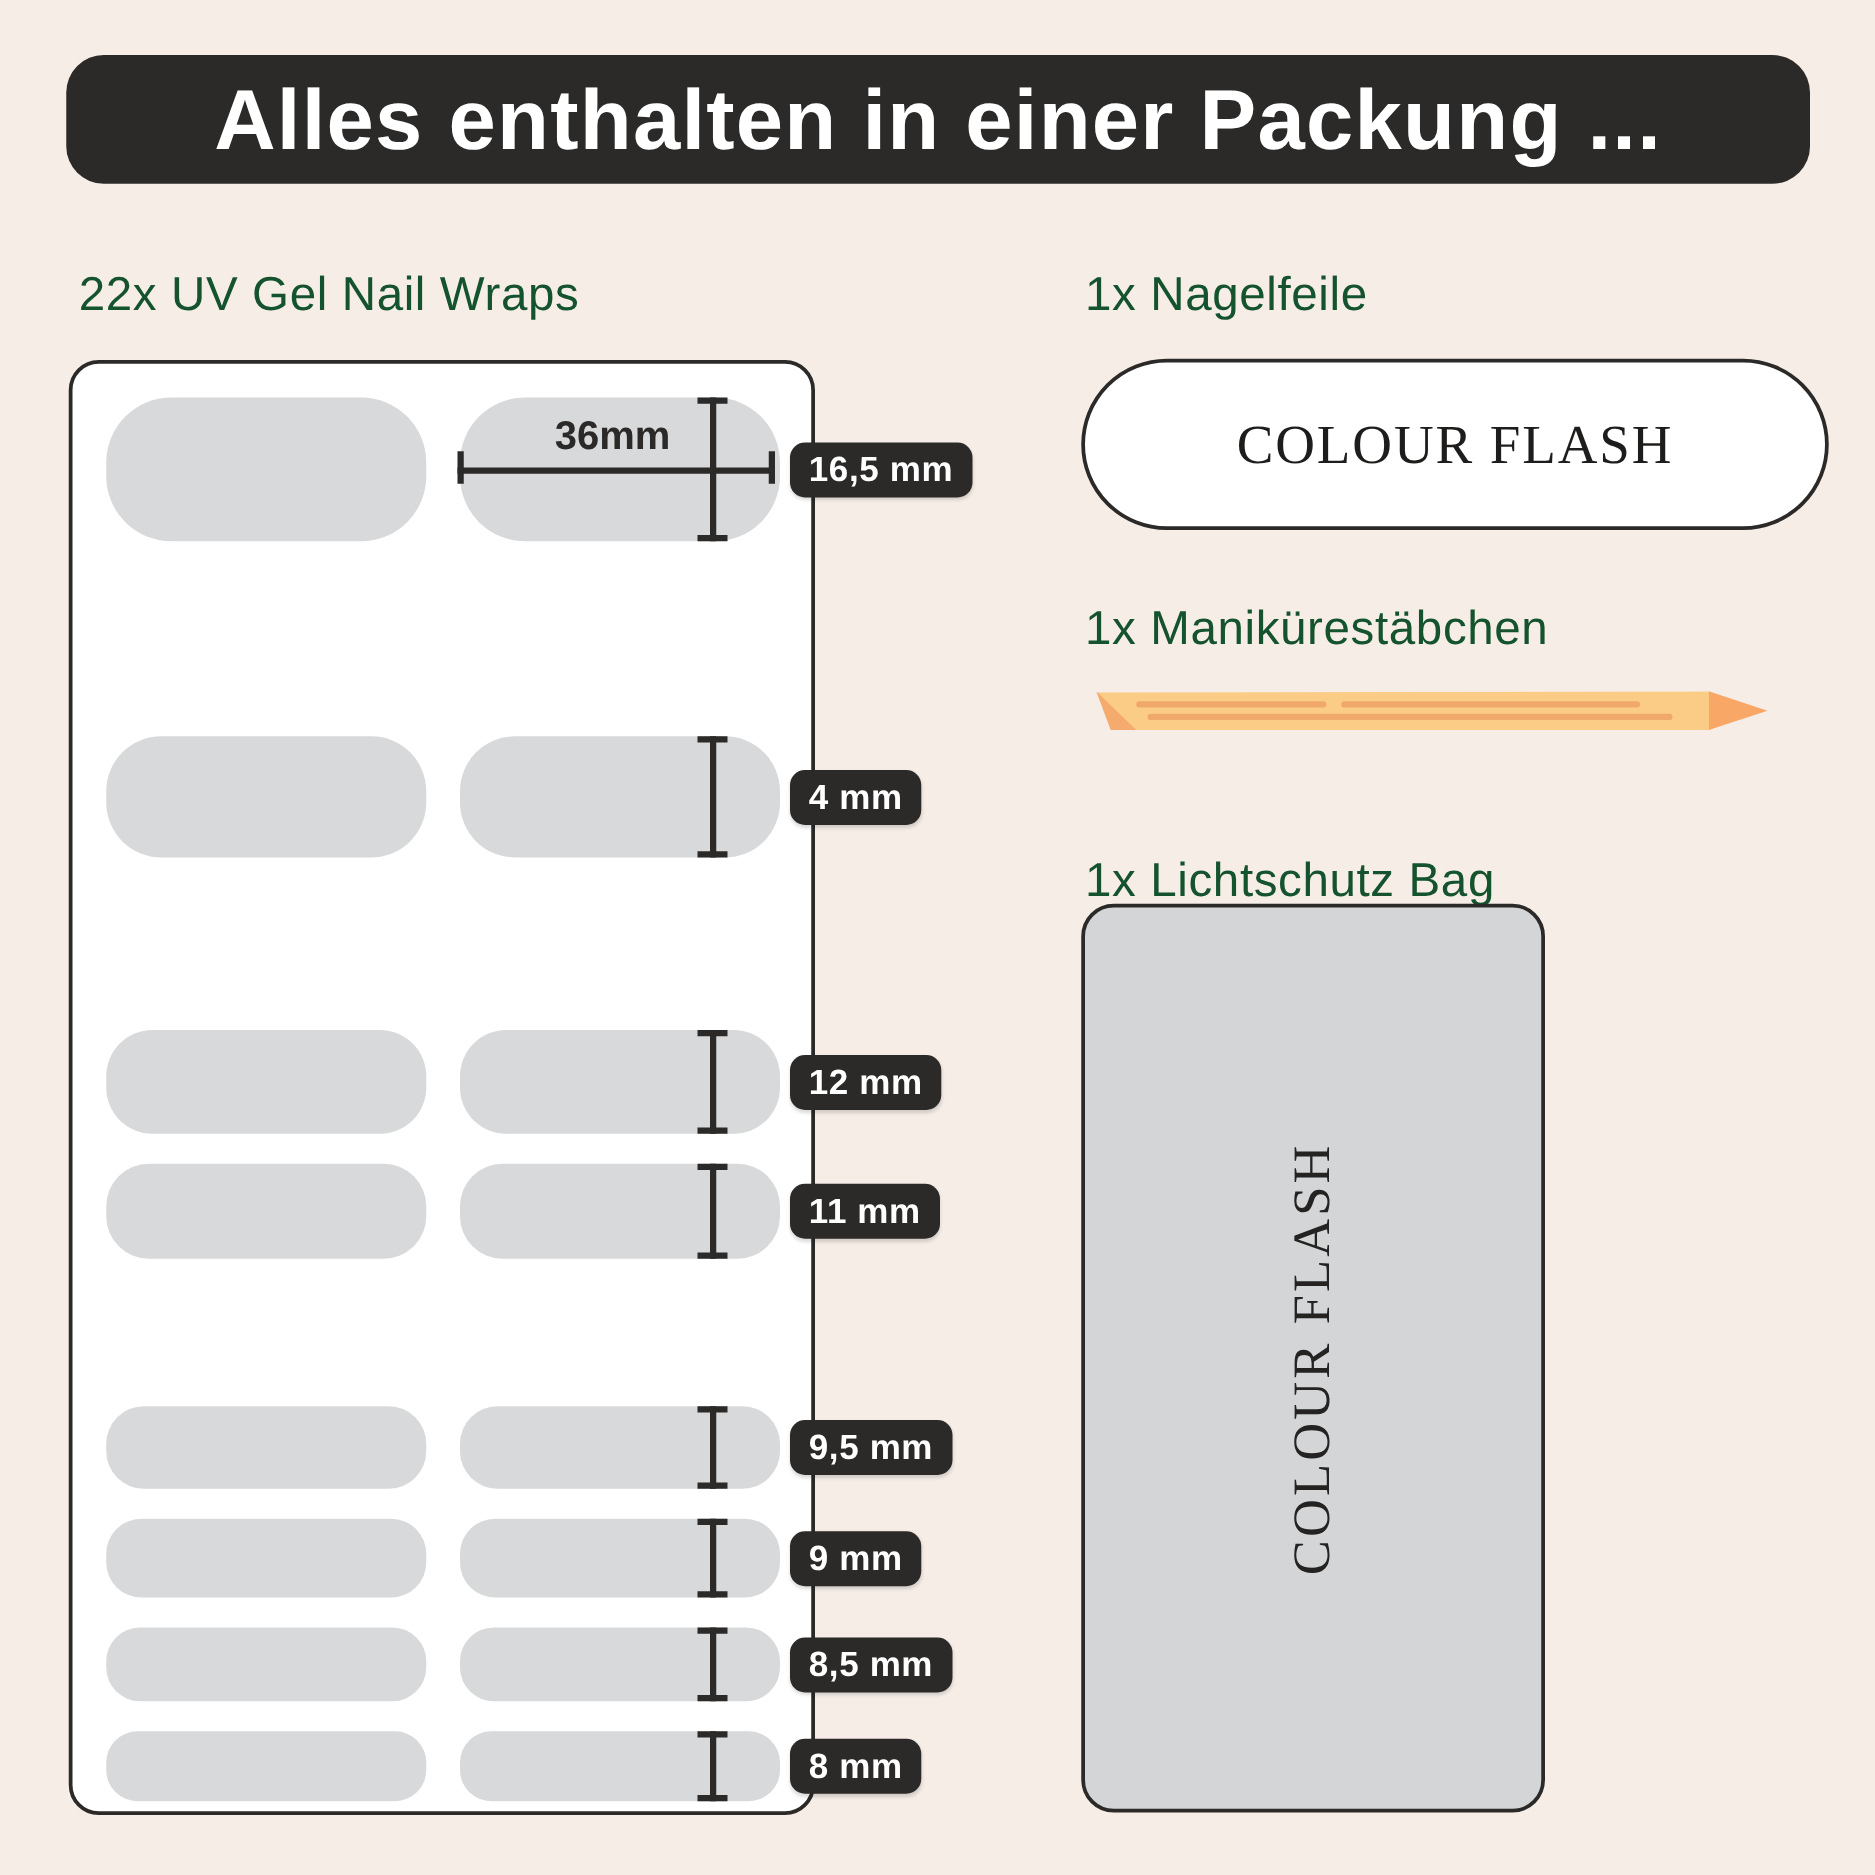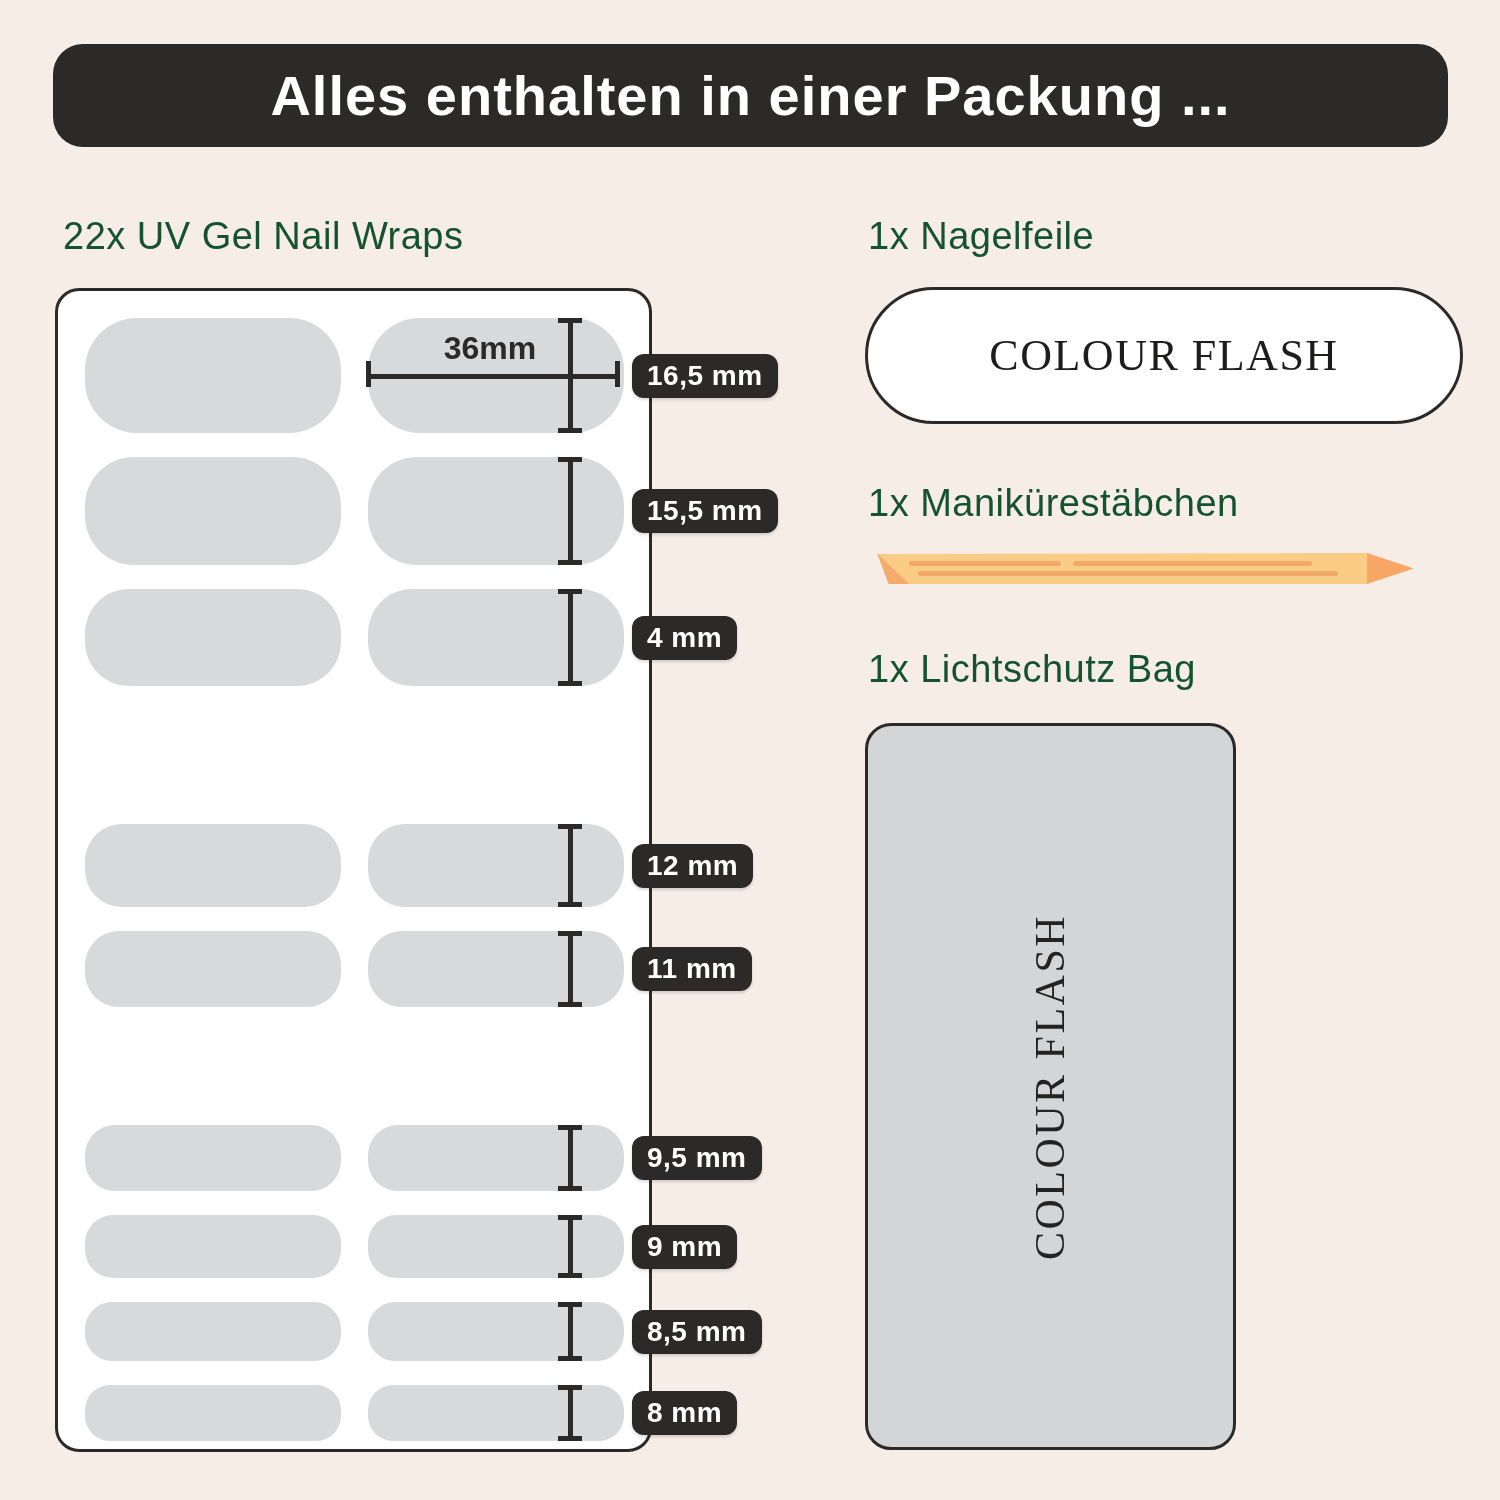--- a/index.html
+++ b/index.html
@@ -8,28 +8,28 @@
     --c-stick:#fbcc85; --c-tip:#f9a767; --c-grain:#f0a96b; --c-bevel:#f5ab6e;
   }
   *{margin:0;padding:0;box-sizing:border-box;}
   html,body{background:var(--c-bg);}
   .page{position:relative;width:1500px;height:1500px;background:var(--c-bg);overflow:hidden;
         font-family:"Liberation Sans",sans-serif;color:var(--c-dark);}
 
   
   .banner{position:absolute;left:53px;top:44px;width:1395px;height:103px;background:var(--c-dark);
           border-radius:30px;display:flex;align-items:center;justify-content:center;}
-  .banner span{color:var(--c-white);font-size:56px;font-weight:700;letter-spacing:1px;white-space:nowrap;}
+  .banner span{color:var(--c-white);font-size:68px;font-weight:700;letter-spacing:1px;white-space:nowrap;}
 
   
   .heading{position:absolute;font-size:38px;font-weight:400;color:#14532d;letter-spacing:0.5px;white-space:nowrap;}
   .h-wraps{left:63px;top:215px;}
   .h-file{left:868px;top:215px;}
   .h-stick{left:868px;top:482px;}
-  .h-bag{left:868px;top:648px;}
+  .h-bag{left:868px;top:684px;}
 
   
   .sheet{position:absolute;left:55px;top:288px;width:597px;height:1164px;background:#ffffff;
          border:3px solid var(--c-dark);border-radius:24px;z-index:1;}
   .rows-layer{position:absolute;left:0;top:0;width:1500px;height:1500px;z-index:2;padding-left:41px;}
   .row-group{position:absolute;left:0;width:100%;}
   .wrap{position:absolute;background:var(--c-wrap);}
   .mbar{position:absolute;background:var(--c-dark);}
   .size-label{position:absolute;left:632px;height:44px;line-height:44px;background:var(--c-dark);
               color:var(--c-white);font-size:28px;font-weight:700;letter-spacing:0.5px;
@@ -76,28 +76,20 @@
         <div class="wrap" style="left: 85px; width: 256px; height: 115px; border-radius: 52px;"></div>
         <div class="wrap" style="left: 368px; width: 256px; height: 115px; border-radius: 52px;"></div>
         <div class="mbar" style="left: 568px; top: 0px; width: 5px; height: 115px;"></div>
         <div class="mbar" style="left: 558px; top: 0px; width: 24px; height: 5px;"></div>
         <div class="mbar" style="left: 558px; top: 110px; width: 24px; height: 5px;"></div>
         <div class="size-label" style="top: 36px;">16,5 mm</div>
         <div class="mbar" style="left: 366px; top: 56px; width: 254px; height: 5px;"></div>
         <div class="mbar" style="left: 366px; top: 43px; width: 5px; height: 26px;"></div>
         <div class="mbar" style="left: 615px; top: 43px; width: 5px; height: 26px;"></div>
         <div class="wlabel" style="left: 400px; top: 12px; width: 180px;">36mm</div>
-      </div>
-      <div class="row-group" style="top: 457px; height: 108px;">
-        <div class="wrap" style="left: 85px; width: 256px; height: 108px; border-radius: 49px;"></div>
-        <div class="wrap" style="left: 368px; width: 256px; height: 108px; border-radius: 49px;"></div>
-        <div class="mbar" style="left: 568px; top: 0px; width: 5px; height: 108px;"></div>
-        <div class="mbar" style="left: 558px; top: 0px; width: 24px; height: 5px;"></div>
-        <div class="mbar" style="left: 558px; top: 103px; width: 24px; height: 5px;"></div>
-        <div class="size-label" style="top: 32px;">15,5 mm</div>
       </div>
       <div class="row-group" style="top: 589px; height: 97px;">
         <div class="wrap" style="left: 85px; width: 256px; height: 97px; border-radius: 44px;"></div>
         <div class="wrap" style="left: 368px; width: 256px; height: 97px; border-radius: 44px;"></div>
         <div class="mbar" style="left: 568px; top: 0px; width: 5px; height: 97px;"></div>
         <div class="mbar" style="left: 558px; top: 0px; width: 24px; height: 5px;"></div>
         <div class="mbar" style="left: 558px; top: 92px; width: 24px; height: 5px;"></div>
         <div class="size-label" style="top: 27px;">4 mm</div>
       </div>
       <div class="row-group" style="top: 824px; height: 83px;">

